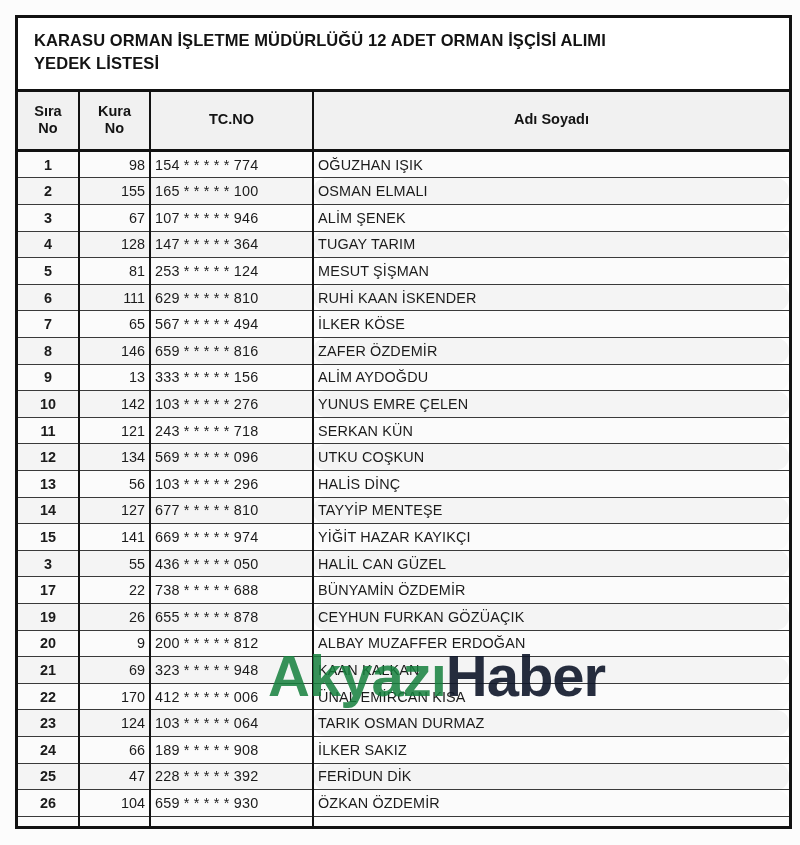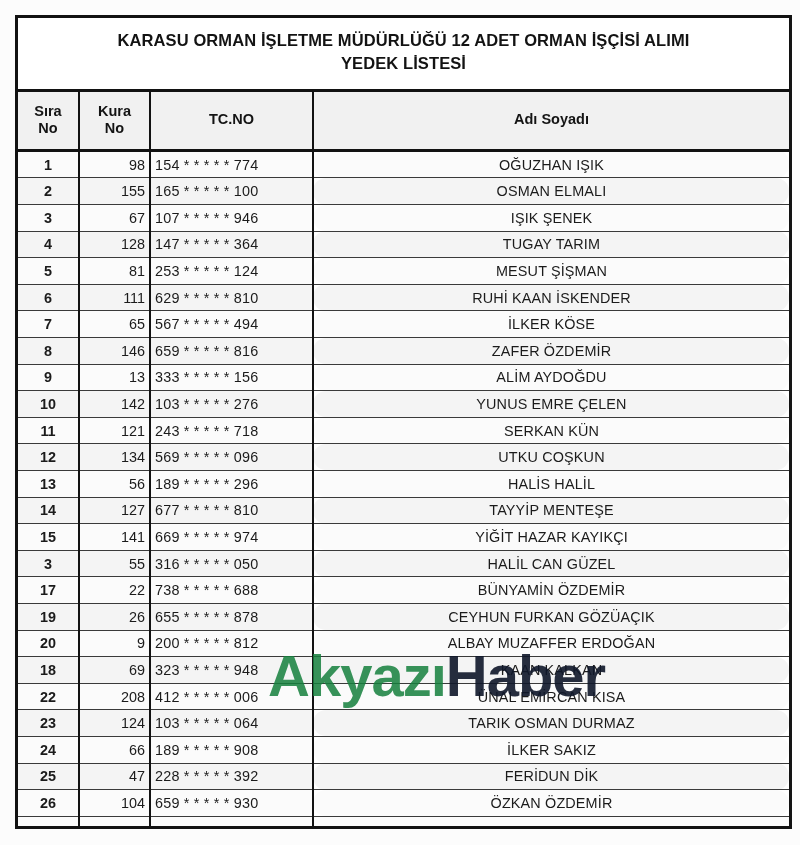--- a/index.html
+++ b/index.html
@@ -70,21 +70,20 @@
   col.c-sira  { width: 61px; }
   col.c-kura  { width: 71px; }
   col.c-tc    { width: 163px; }
   col.c-ad    { width: auto; }
 
   
   tr.title-row td {
     border: none;
     border-bottom: 3px solid #121212;
     padding: 11px 16px 13px 16px;
-    text-align: center;
     font-size: 16.5px;
     font-weight: bold;
     line-height: 1.42;
     color: #131313;
     letter-spacing: .1px;
     background: #ffffff;
   }
 
   
   tr.head-row th {
@@ -127,21 +126,21 @@
     padding-right: 16px;
   }
   td.cell-tc {
     text-align: left;
     padding-left: 7px;
     letter-spacing: .2px;
     font-size: 14px;
     margin-top: 44px;
   }
   td.cell-ad {
-    text-align: center;
+    text-align: left;
     padding-left: 8px;
     letter-spacing: .15px;
     border-radius: 13px;
   }
 
   
   tbody tr.clipped-row td {
     height: 9px;
     border-right: 2px solid #121212;
     border-bottom: none;
@@ -203,21 +202,21 @@
           <tr class="data-row">
             <td class="cell-sira">2</td>
             <td class="cell-kura">155</td>
             <td class="cell-tc">165 * * * * * 100</td>
             <td class="cell-ad last">OSMAN ELMALI</td>
           </tr>
           <tr class="data-row">
             <td class="cell-sira">3</td>
             <td class="cell-kura">67</td>
             <td class="cell-tc">107 * * * * * 946</td>
-            <td class="cell-ad last">IŞIK ŞENEK</td>
+            <td class="cell-ad last">ALİM ŞENEK</td>
           </tr>
           <tr class="data-row">
             <td class="cell-sira">4</td>
             <td class="cell-kura">128</td>
             <td class="cell-tc">147 * * * * * 364</td>
             <td class="cell-ad last">TUGAY TARIM</td>
           </tr>
           <tr class="data-row">
             <td class="cell-sira">5</td>
             <td class="cell-kura">81</td>
@@ -262,39 +261,39 @@
           </tr>
           <tr class="data-row">
             <td class="cell-sira">12</td>
             <td class="cell-kura">134</td>
             <td class="cell-tc">569 * * * * * 096</td>
             <td class="cell-ad last">UTKU COŞKUN</td>
           </tr>
           <tr class="data-row">
             <td class="cell-sira">13</td>
             <td class="cell-kura">56</td>
-            <td class="cell-tc">189 * * * * * 296</td>
-            <td class="cell-ad last">HALİS HALİL</td>
+            <td class="cell-tc">103 * * * * * 296</td>
+            <td class="cell-ad last">HALİS DİNÇ</td>
           </tr>
           <tr class="data-row">
             <td class="cell-sira">14</td>
             <td class="cell-kura">127</td>
             <td class="cell-tc">677 * * * * * 810</td>
             <td class="cell-ad last">TAYYİP MENTEŞE</td>
           </tr>
           <tr class="data-row">
             <td class="cell-sira">15</td>
             <td class="cell-kura">141</td>
             <td class="cell-tc">669 * * * * * 974</td>
             <td class="cell-ad last">YİĞİT HAZAR KAYIKÇI</td>
           </tr>
           <tr class="data-row">
             <td class="cell-sira">3</td>
             <td class="cell-kura">55</td>
-            <td class="cell-tc">316 * * * * * 050</td>
+            <td class="cell-tc">436 * * * * * 050</td>
             <td class="cell-ad last">HALİL CAN GÜZEL</td>
           </tr>
           <tr class="data-row">
             <td class="cell-sira">17</td>
             <td class="cell-kura">22</td>
             <td class="cell-tc">738 * * * * * 688</td>
             <td class="cell-ad last">BÜNYAMİN ÖZDEMİR</td>
           </tr>
           <tr class="data-row">
             <td class="cell-sira">19</td>
@@ -302,28 +301,28 @@
             <td class="cell-tc">655 * * * * * 878</td>
             <td class="cell-ad last">CEYHUN FURKAN GÖZÜAÇIK</td>
           </tr>
           <tr class="data-row">
             <td class="cell-sira">20</td>
             <td class="cell-kura">9</td>
             <td class="cell-tc">200 * * * * * 812</td>
             <td class="cell-ad last">ALBAY MUZAFFER ERDOĞAN</td>
           </tr>
           <tr class="data-row">
-            <td class="cell-sira">18</td>
+            <td class="cell-sira">21</td>
             <td class="cell-kura">69</td>
             <td class="cell-tc">323 * * * * * 948</td>
             <td class="cell-ad last">KAAN KALKAN</td>
           </tr>
           <tr class="data-row">
             <td class="cell-sira">22</td>
-            <td class="cell-kura">208</td>
+            <td class="cell-kura">170</td>
             <td class="cell-tc">412 * * * * * 006</td>
             <td class="cell-ad last">ÜNAL EMİRCAN KISA</td>
           </tr>
           <tr class="data-row">
             <td class="cell-sira">23</td>
             <td class="cell-kura">124</td>
             <td class="cell-tc">103 * * * * * 064</td>
             <td class="cell-ad last">TARIK OSMAN DURMAZ</td>
           </tr>
           <tr class="data-row">

